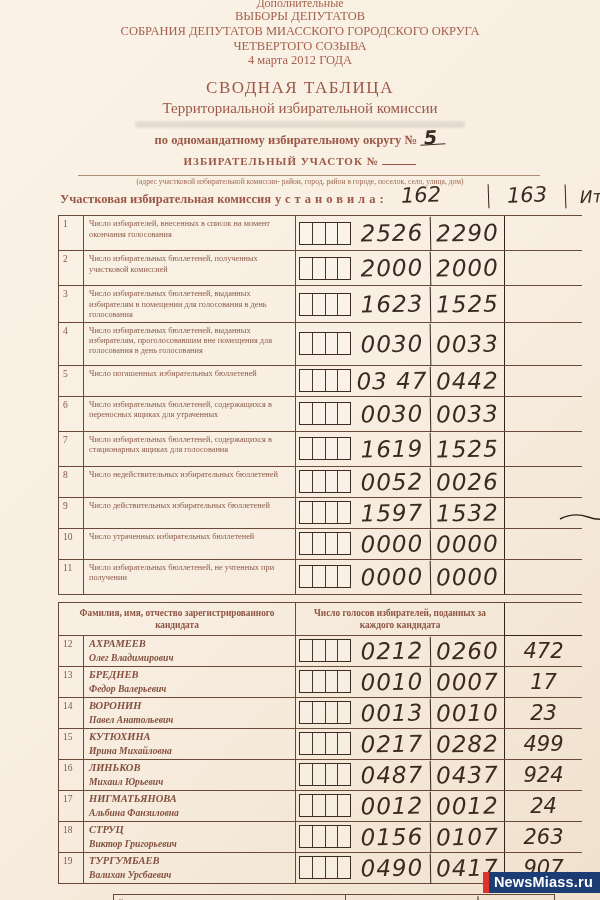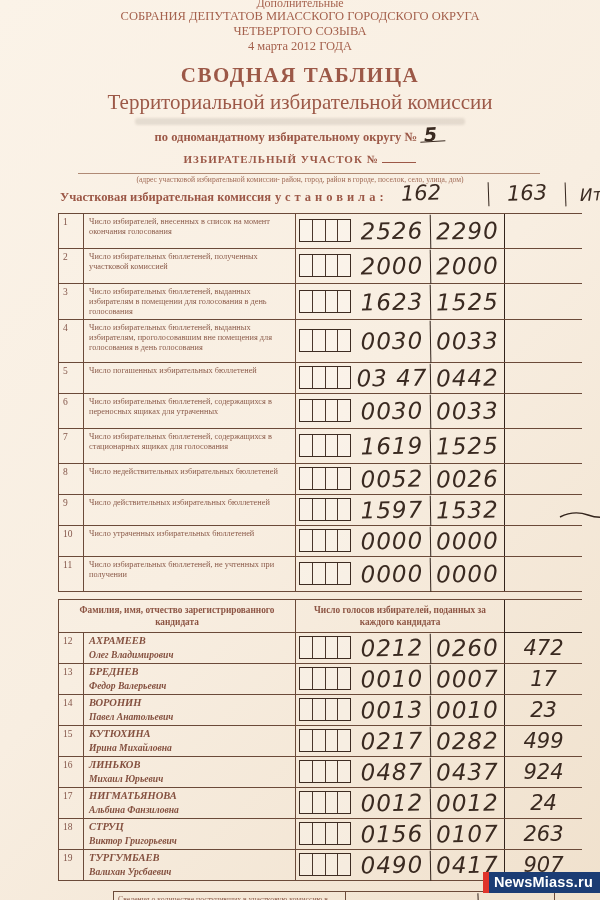--- a/index.html
+++ b/index.html
@@ -7,22 +7,22 @@
     position:relative;width:600px;height:900px;overflow:hidden;
     background:linear-gradient(135deg,#fbf3e8 0%,#f8eee1 50%,#f0e1cd 100%);
     font-family:"Liberation Serif", serif;
     color:#9a5a48;
   }
   
   .cutline{height:9px;overflow:hidden;text-align:center;}
   .cutline span{display:inline-block;transform:translateY(-7px);font-size:12px;color:#a6634f;}
   .hdr{ text-align:center;line-height:1.18; }
   .hdr .l{font-size:12.5px;color:#a5614d;}
-  .hdr .title{font-size:21px;font-weight:700;letter-spacing:1.5px;margin-top:10px;color:#9c5847;}
-  .hdr .subtitle{font-size:21px;margin-top:2px;color:#9c5847;}
+  .hdr .title{font-size:17px;font-weight:400;letter-spacing:1.5px;margin-top:10px;color:#9c5847;}
+  .hdr .subtitle{font-size:15px;margin-top:2px;color:#9c5847;}
   .smudge{width:330px;height:7px;margin:3px auto 2px auto;border-radius:3px;
     background:rgba(125,110,100,.16);filter:blur(1.2px);}
   .district{font-size:12.5px;font-weight:700;margin-top:2px;color:#9c5847;}
   .hw-5{font-family:"DejaVu Sans",sans-serif;font-style:italic;font-size:19px;color:#3b2b22;
     border-bottom:1.5px solid #3b2b22;padding:0 8px 0 4px;display:inline-block;line-height:14px;transform:rotate(-3deg);}
   .precinct{font-size:11px;font-weight:700;letter-spacing:1px;margin-top:5px;color:#9c5847;}
   .precinct .blank{display:inline-block;width:34px;border-bottom:1.3px solid #9c5847;height:12px;}
   .addr-rule{width:462px;margin:7px 0 0 78px;border-top:1px solid #b08a75;}
   .addr-caption{font-size:7.6px;text-align:center;color:#a06a55;margin-top:1px;}
   .commission-row{position:relative;margin:3px 0 0 60px;height:26px;}
@@ -80,20 +80,21 @@
 </head>
 <body>
 
 <div class="paper">
 
   <div class="cutline">
     <span>Дополнительные</span>
   </div>
 
   <div class="hdr">
+    <div class="l">ВЫБОРЫ ДЕПУТАТОВ</div>
     <div class="l">СОБРАНИЯ ДЕПУТАТОВ МИАССКОГО ГОРОДСКОГО ОКРУГА</div>
     <div class="l">ЧЕТВЕРТОГО СОЗЫВА</div>
     <div class="l">4 марта 2012 ГОДА</div>
     <div class="title">СВОДНАЯ ТАБЛИЦА</div>
     <div class="subtitle">Территориальной избирательной комиссии</div>
     <div class="smudge"></div>
     <div class="district">
       <span>по одномандатному избирательному округу №</span>
       <span class="hw hw-5">5</span>
     </div>

